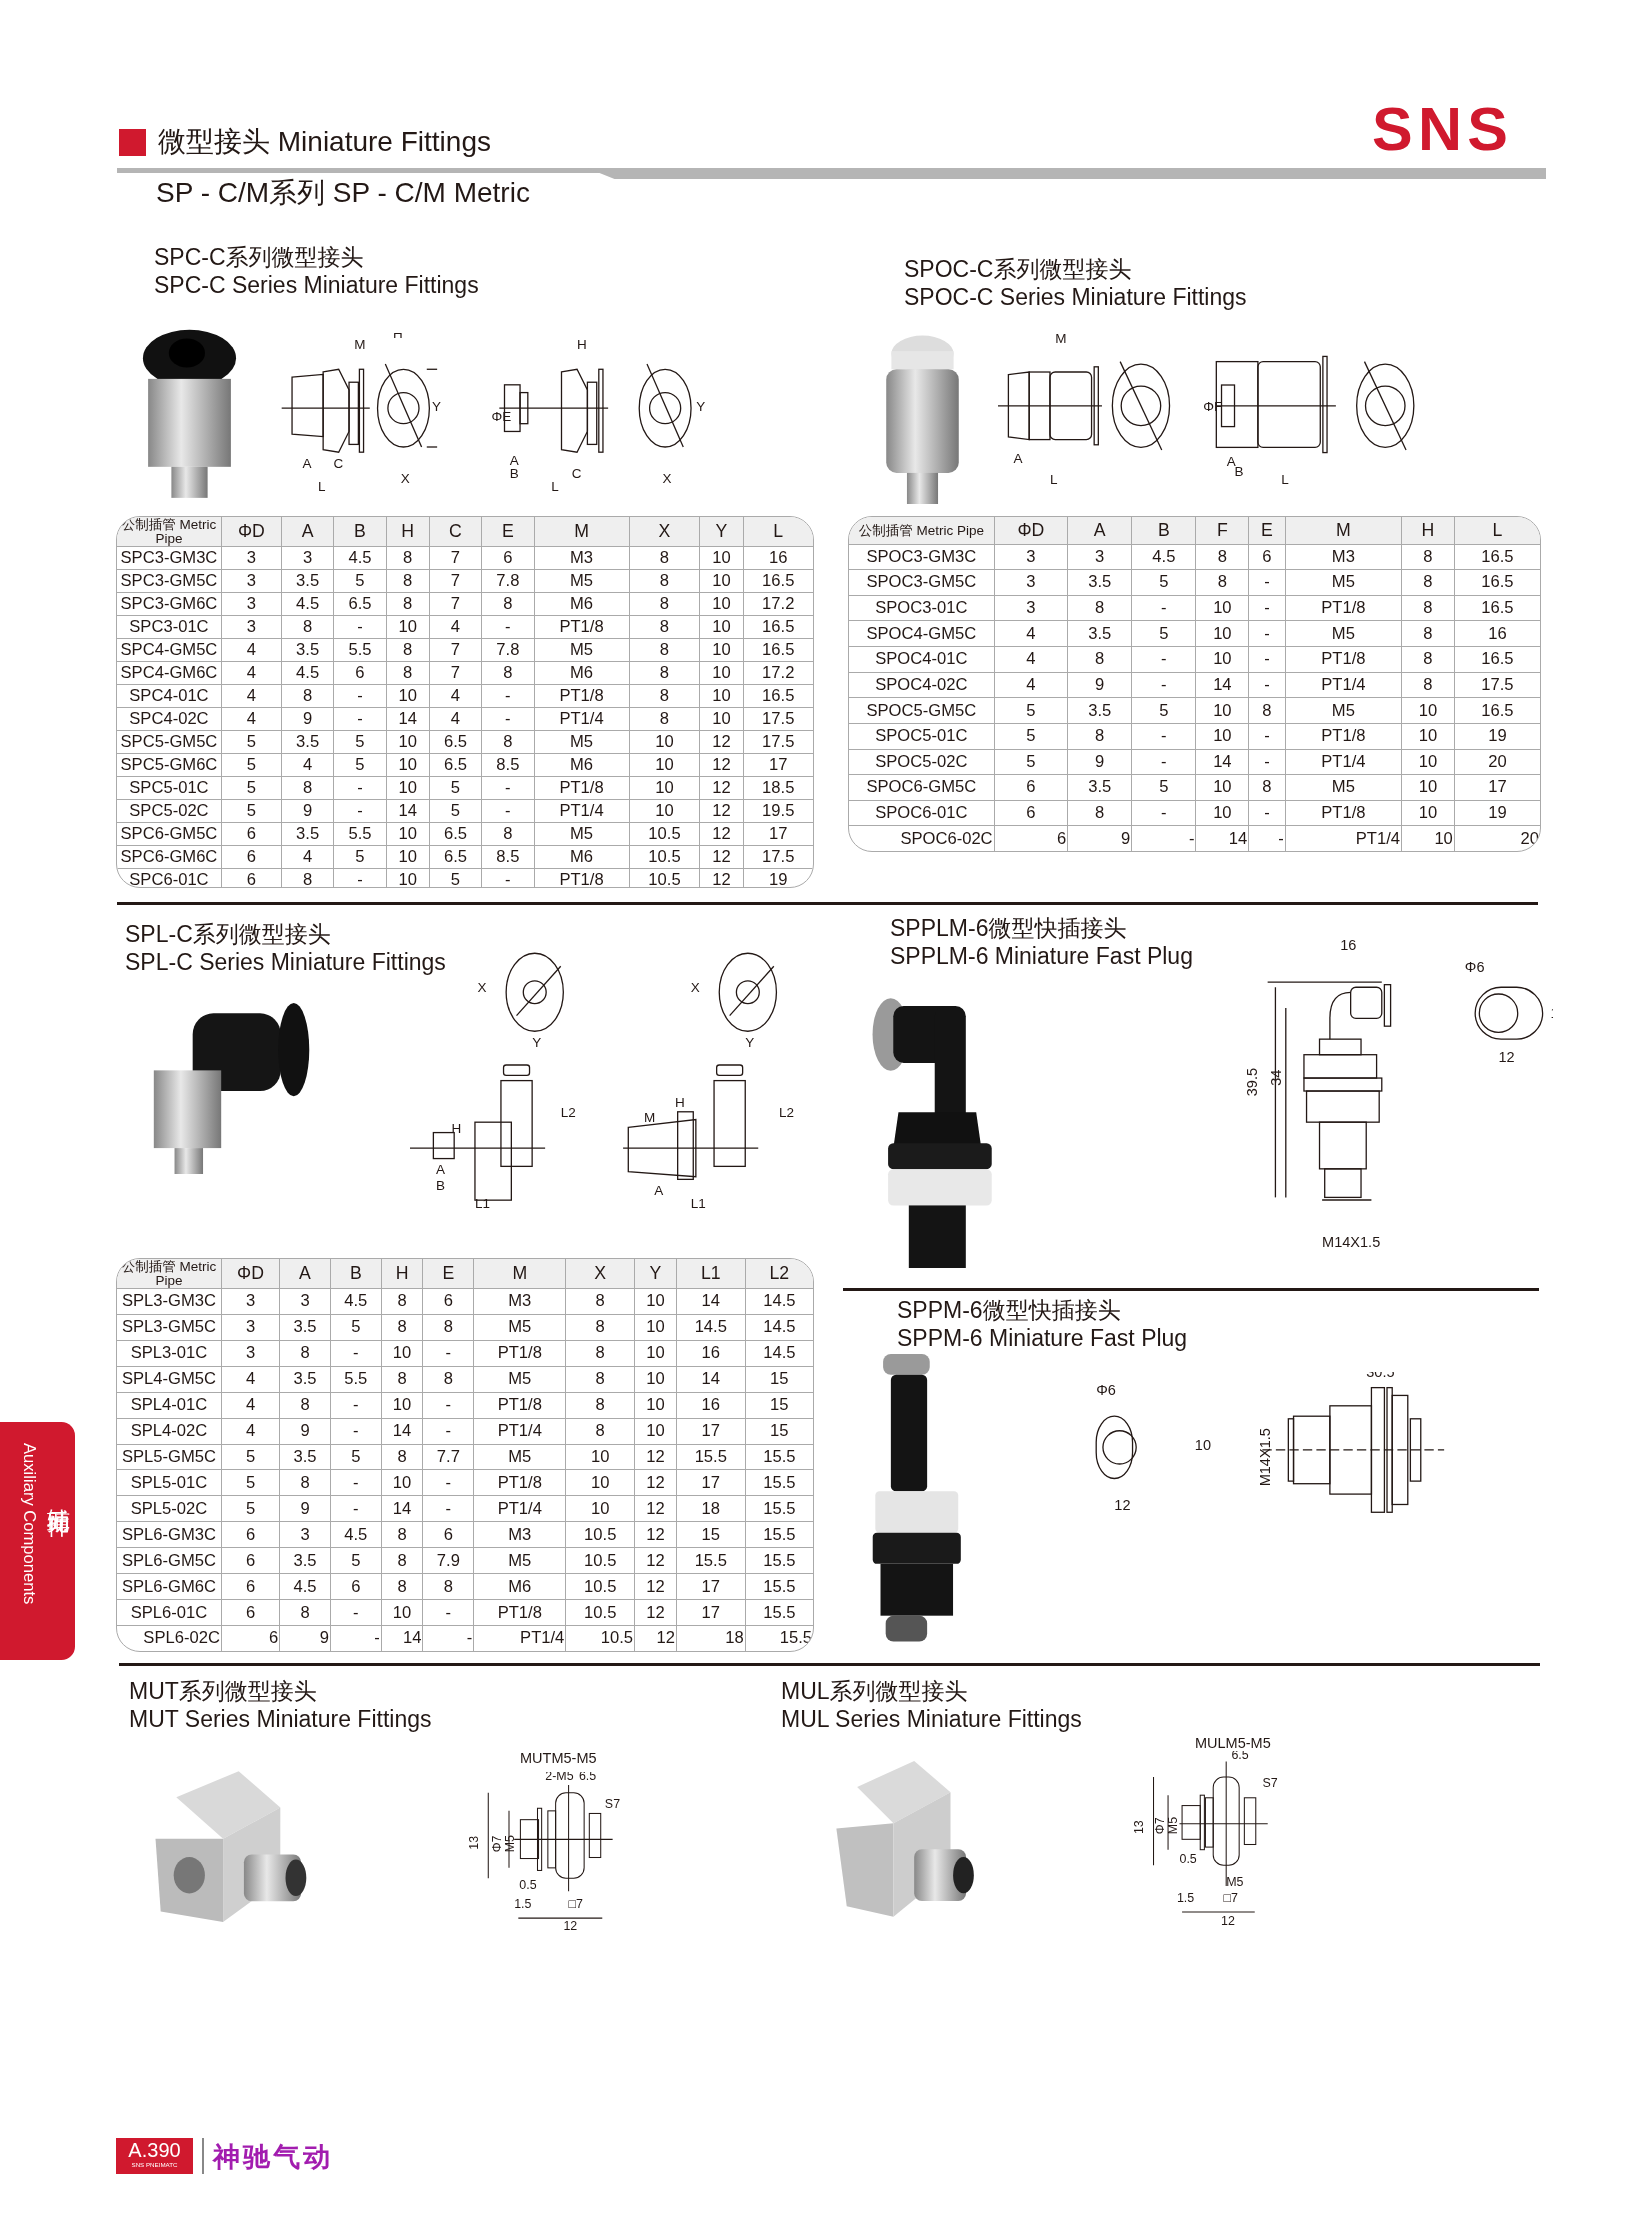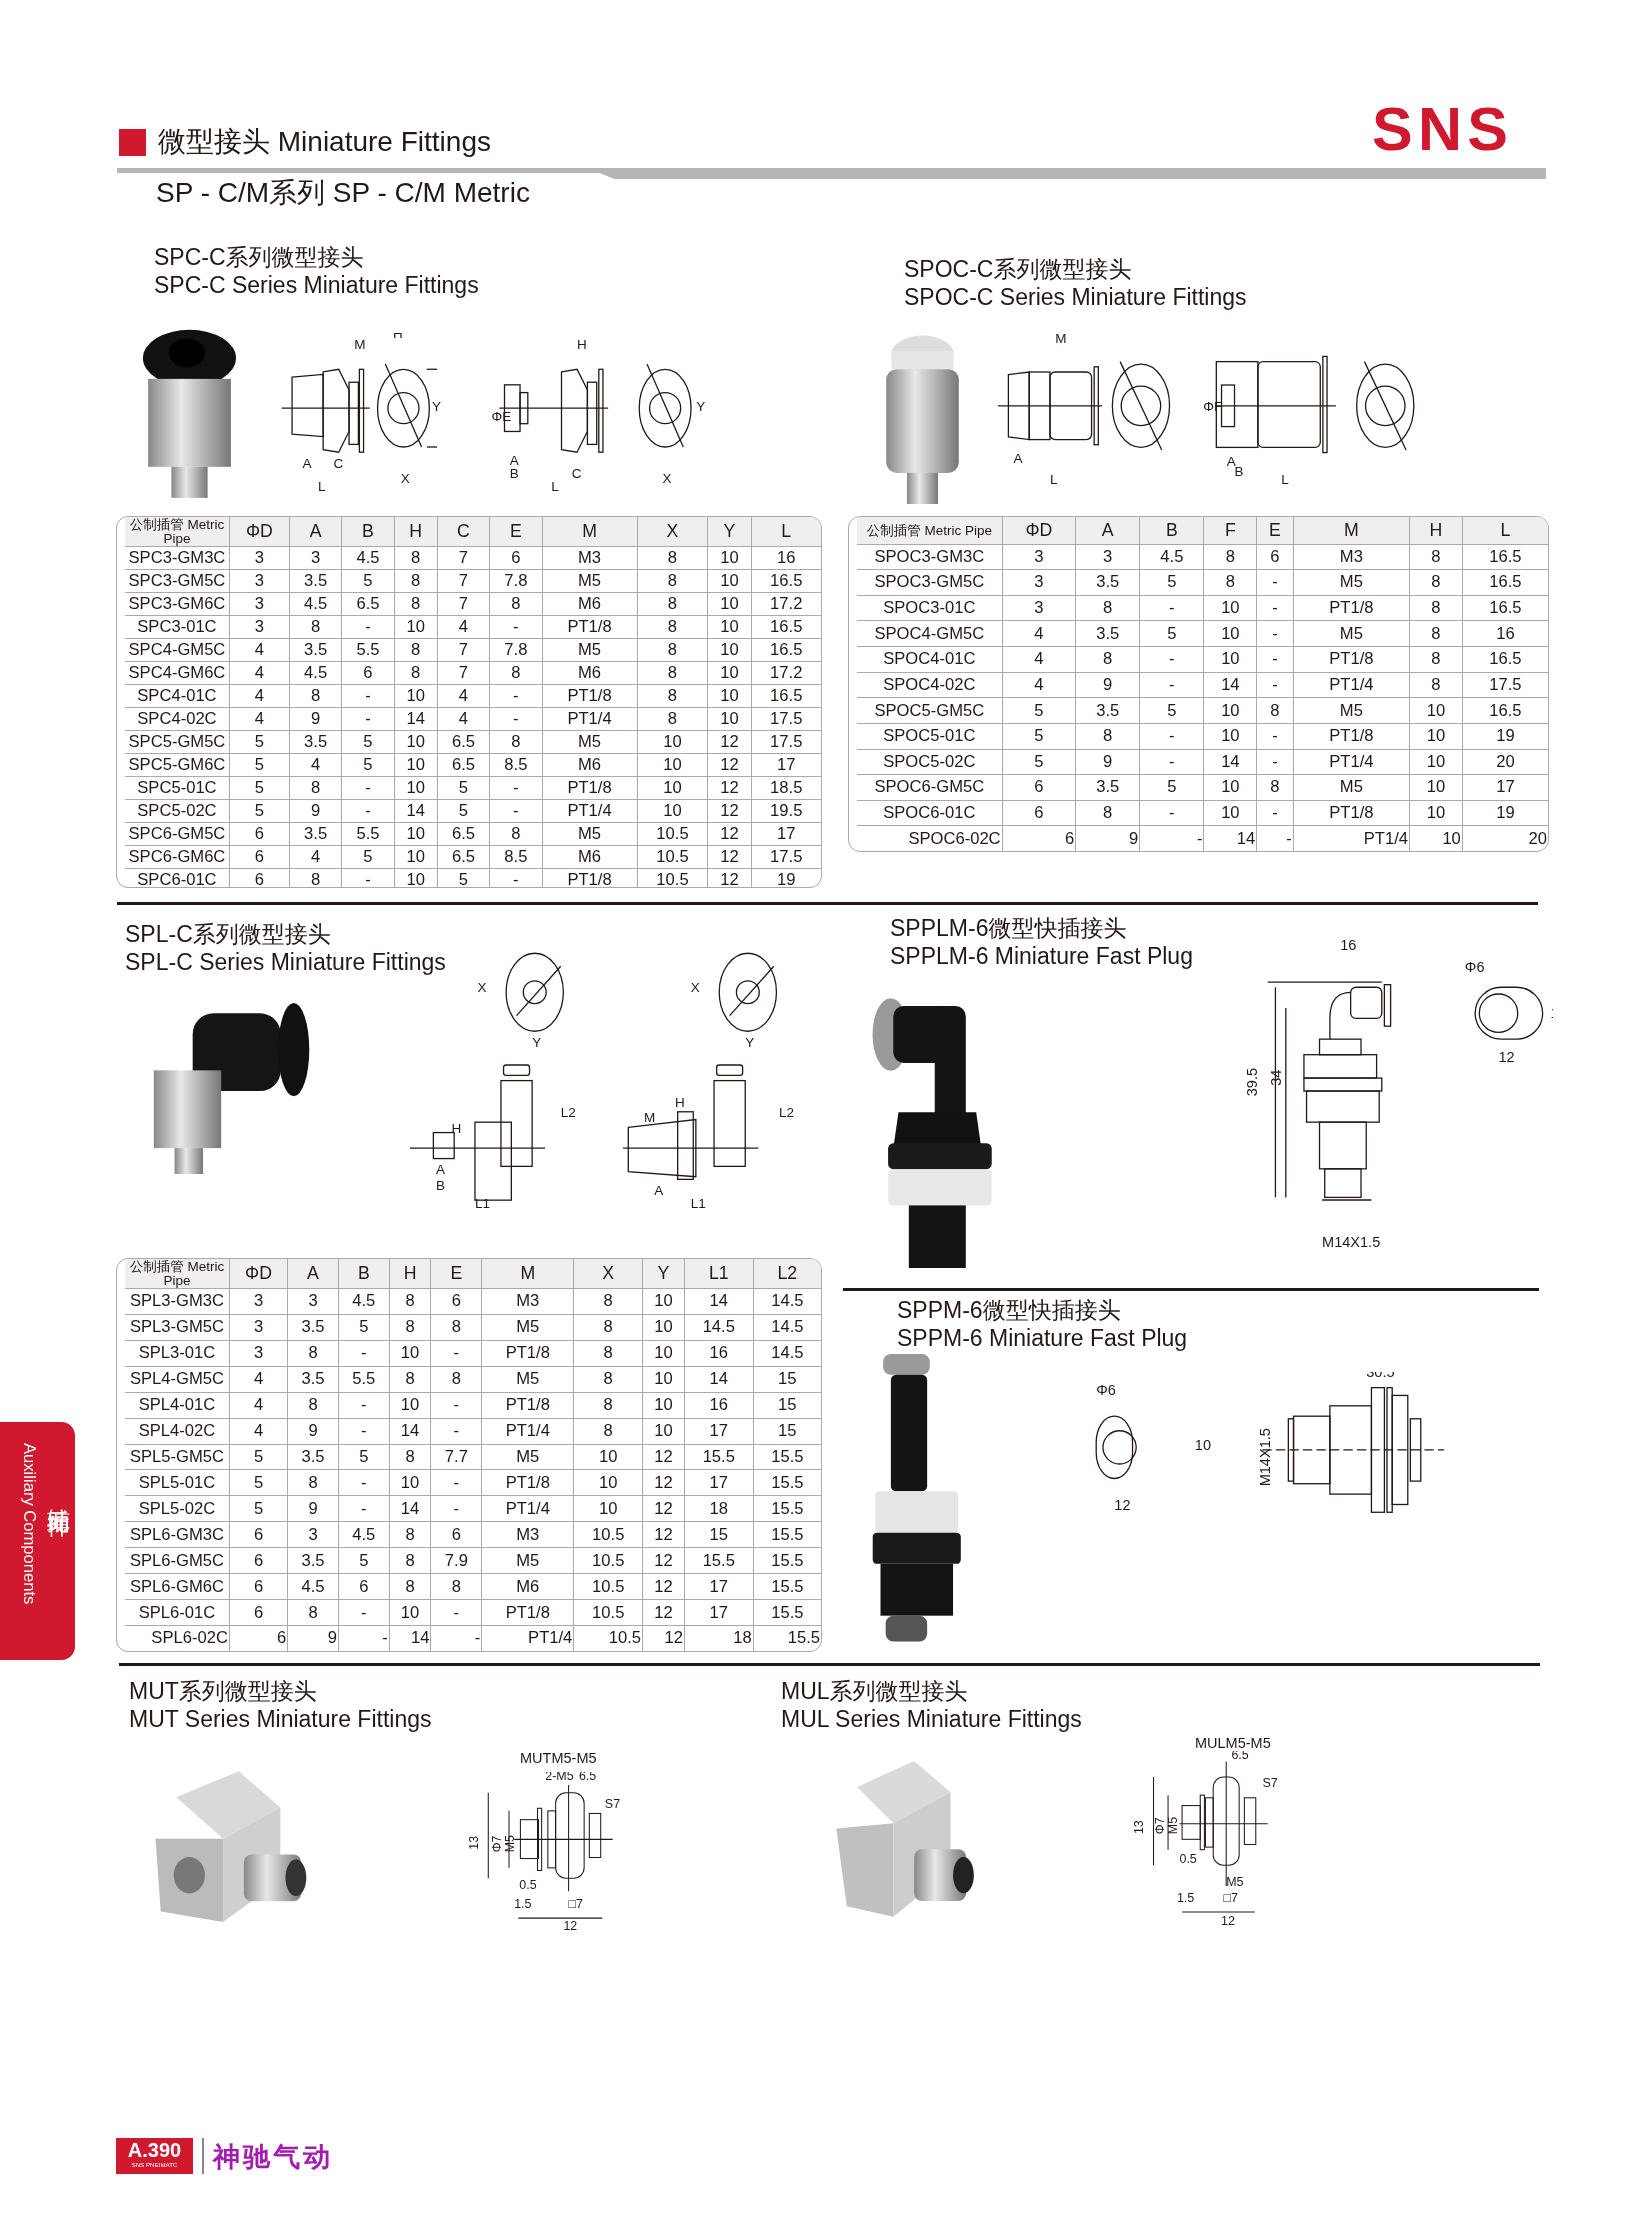--- a/index.html
+++ b/index.html
@@ -7,34 +7,34 @@
   .abs{position:absolute;}
   .red{background:#d0192e;}
   .hdr-square{left:119px;top:129px;width:27px;height:27px;}
   .hdr-title{left:158px;top:123px;font-size:28px;letter-spacing:0px;white-space:nowrap;}
   .hdr-line{left:117px;top:168px;width:520px;height:5.2px;background:#b5b5b5;}
   .hdr-line2{left:587px;top:168px;width:959px;height:11.4px;background:#b5b5b5;clip-path:polygon(0 0,100% 0,100% 100%,3% 100%);}
   .logo{left:1372px;top:94px;font-size:61px;font-weight:bold;color:#d0192e;letter-spacing:5.2px;}
   .series-title{left:156px;top:174px;font-size:28px;white-space:nowrap;}
   .sec-title{font-size:23px;line-height:28px;white-space:nowrap;}
   .sep{height:3.1px;background:#231815;}
-  .tbl{position:absolute;border:1.6px solid #aaa;border-radius:12px;overflow:hidden;background:#fff;padding-left:8px;}
+  .tbl{position:absolute;border:1.6px solid #aaa;border-radius:24px;overflow:hidden;background:#fff;}
   .tbl table{border-collapse:collapse;width:100%;height:100%;font-size:16.6px;}
   .tbl th{background:#efefef;font-weight:normal;border-right:1.6px solid #aaa;border-bottom:1.6px solid #aaa;text-align:center;font-size:17.7px;}
   .tbl td{border-right:1.6px solid #aaa;border-bottom:1.6px solid #aaa;text-align:center;white-space:nowrap;}
   .tbl tr:last-child td{border-bottom:none;text-align:right;}
   .tbl th:last-child,.tbl td:last-child{border-right:none;}
   .tbl th.pipe{font-size:13.5px;line-height:13.5px;}
   .photo{position:absolute;}
   .drawing{position:absolute;}
   .side-tab{left:0;top:1422px;width:75px;height:238px;background:#d0192e;border-radius:0 13.5px 13.5px 0;}
   .side-en{position:absolute;left:18.7px;top:21px;color:#fff;font-size:16.6px;writing-mode:vertical-rl;white-space:nowrap;}
   .side-cn{position:absolute;left:44px;top:68px;color:#fff;font-size:23px;writing-mode:vertical-rl;letter-spacing:2.1px;}
   .footer-box{left:116px;top:2138px;width:77px;height:36px;background:#d0192e;color:#fff;text-align:center;}
-  .footer-page{font-size:20px;line-height:21px;display:block;padding-top:2.1px;font-weight:bold;}
+  .footer-page{font-size:20px;line-height:21px;display:block;padding-top:2.1px;}
   .footer-sub{font-size:6.2px;line-height:7.3px;display:block;}
   .footer-bar{left:202px;top:2138px;width:2.1px;height:36px;background:#888;}
   .footer-brand{left:213px;top:2139px;font-size:27px;font-weight:bold;color:#a21caf;letter-spacing:3.1px;}
   svg text{font-family:"Liberation Sans","DejaVu Sans",sans-serif;}
 </style>
 </head>
 <body>
 
 <div class="abs red hdr-square"></div>
 <div class="abs hdr-title">微型接头 Miniature Fittings</div>

